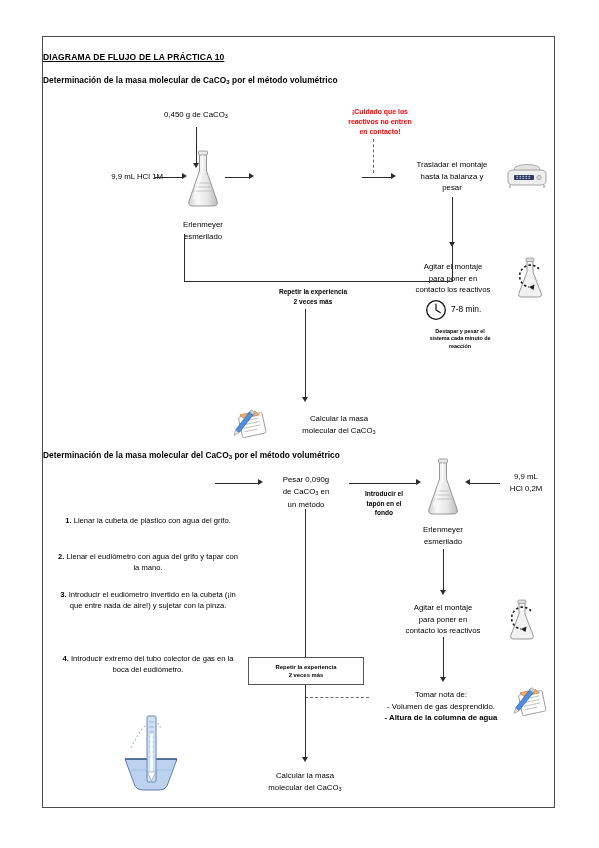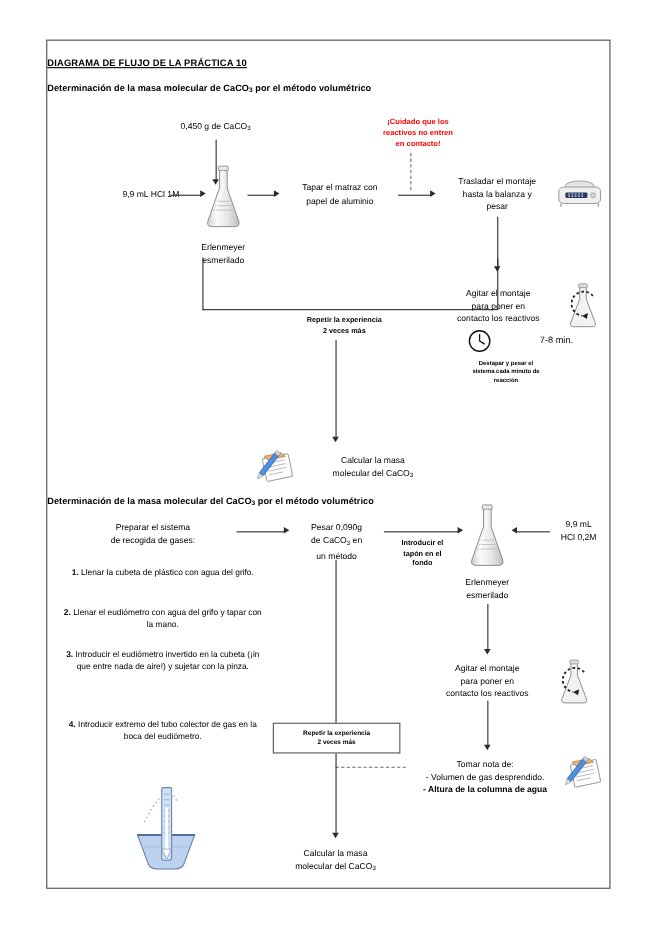--- a/index.html
+++ b/index.html
@@ -85,24 +85,20 @@
     <path d="M17.5 6 L17.5 22 L8.5 50" stroke="#ffffff" stroke-width="1.1" fill="none" opacity="0.85"></path>
   </svg>
   <div class="abs node" style="left:113px;top:182px;width:94px;">
     <div>Erlenmeyer</div>
     <div>esmerilado</div>
   </div>
 
   <div class="ln hln" style="left:182px;top:140px;width:25px;"></div>
   <div class="arrow-r" style="left:206px;top:136px;"></div>
 
-  <div class="abs node" style="left:212px;top:128px;width:108px;">
-    <div>Tapar el matraz con</div>
-    <div>papel de aluminio</div>
-  </div>
 
   <div class="dash-v" style="left:330px;top:102px;height:34px;"></div>
 
   <div class="ln hln" style="left:319px;top:140px;width:30px;"></div>
   <div class="arrow-r" style="left:348px;top:136px;"></div>
 
   <div class="abs node" style="left:354px;top:122px;width:110px;">
     <div>Trasladar el montaje</div>
     <div>hasta la balanza y</div>
     <div>pesar</div>
@@ -131,21 +127,21 @@
     <path d="M14 3 L20 3 L20 15 L28 36 Q29.5 40 25 40 L9 40 Q4.5 40 6 36 L14 15 Z" fill="#f2f2f2" stroke="#8d8d8d" stroke-width="0.9"></path>
     <rect x="13" y="1" width="8" height="3.5" rx="1" fill="#dcdcdc" stroke="#8d8d8d" stroke-width="0.7"></rect>
     <path d="M26 12 A11 11 0 1 0 16 30" fill="none" stroke="#1d1d1d" stroke-width="1.6" stroke-dasharray="2.4 2.2"></path>
     <path d="M16 30 l5.5 -2.5 l-1 5.5 z" fill="#1d1d1d"></path>
   </svg>
 
   <svg class="icon" style="left:382px;top:262px;" width="22" height="22" viewBox="0 0 22 22">
     <circle cx="11" cy="11" r="9.3" fill="#ffffff" stroke="#111" stroke-width="1.3"></circle>
     <path d="M11 11 L11 5.2 M11 11 L15.2 13.6" stroke="#111" stroke-width="1.2" stroke-linecap="round"></path>
   </svg>
-  <div class="abs node" style="left:408px;top:267px;width:70px;text-align:right;font-size:8.4px;">7-8 min.</div>
+  <div class="abs node" style="left:408px;top:267px;width:70px;text-align:left;font-size:8.4px;">7-8 min.</div>
 
   <div class="abs tiny" style="left:352px;top:291px;width:130px;">
     <div>Destapar y pesar el</div>
     <div>sistema cada minuto de</div>
     <div>reacción</div>
   </div>
 
   <div class="ln vln" style="left:409px;top:207px;height:0;"></div>
   <div class="ln hln" style="left:141px;top:244px;width:268px;"></div>
   <div class="ln vln" style="left:141px;top:197px;height:48px;"></div>
@@ -172,24 +168,20 @@
     </g>
   </svg>
 
   <div class="abs node" style="left:232px;top:376px;width:128px;">
     <div>Calcular la masa</div>
     <div><span>molecular del CaCO</span><span class="sub">3</span></div>
   </div>
 
   <div class="abs sec-title ctr" style="left:0;top:413px;width:513px;"><span>Determinación de la masa molecular del CaCO</span><span class="sub">3</span><span> por el método volumétrico</span></div>
 
-  <div class="abs node" style="left:26px;top:437px;width:140px;">
-    <div>Preparar el sistema</div>
-    <div>de recogida de gases:</div>
-  </div>
 
   <div class="ln hln" style="left:172px;top:446px;width:44px;"></div>
   <div class="arrow-r" style="left:215px;top:442px;"></div>
 
   <div class="abs listitem" style="left:12px;top:478px;width:186px;">
     <b>1.</b>
     <span>Llenar la cubeta de plástico con agua del grifo.</span>
   </div>
   <div class="abs listitem" style="left:12px;top:514px;width:186px;">
     <b>2.</b>

